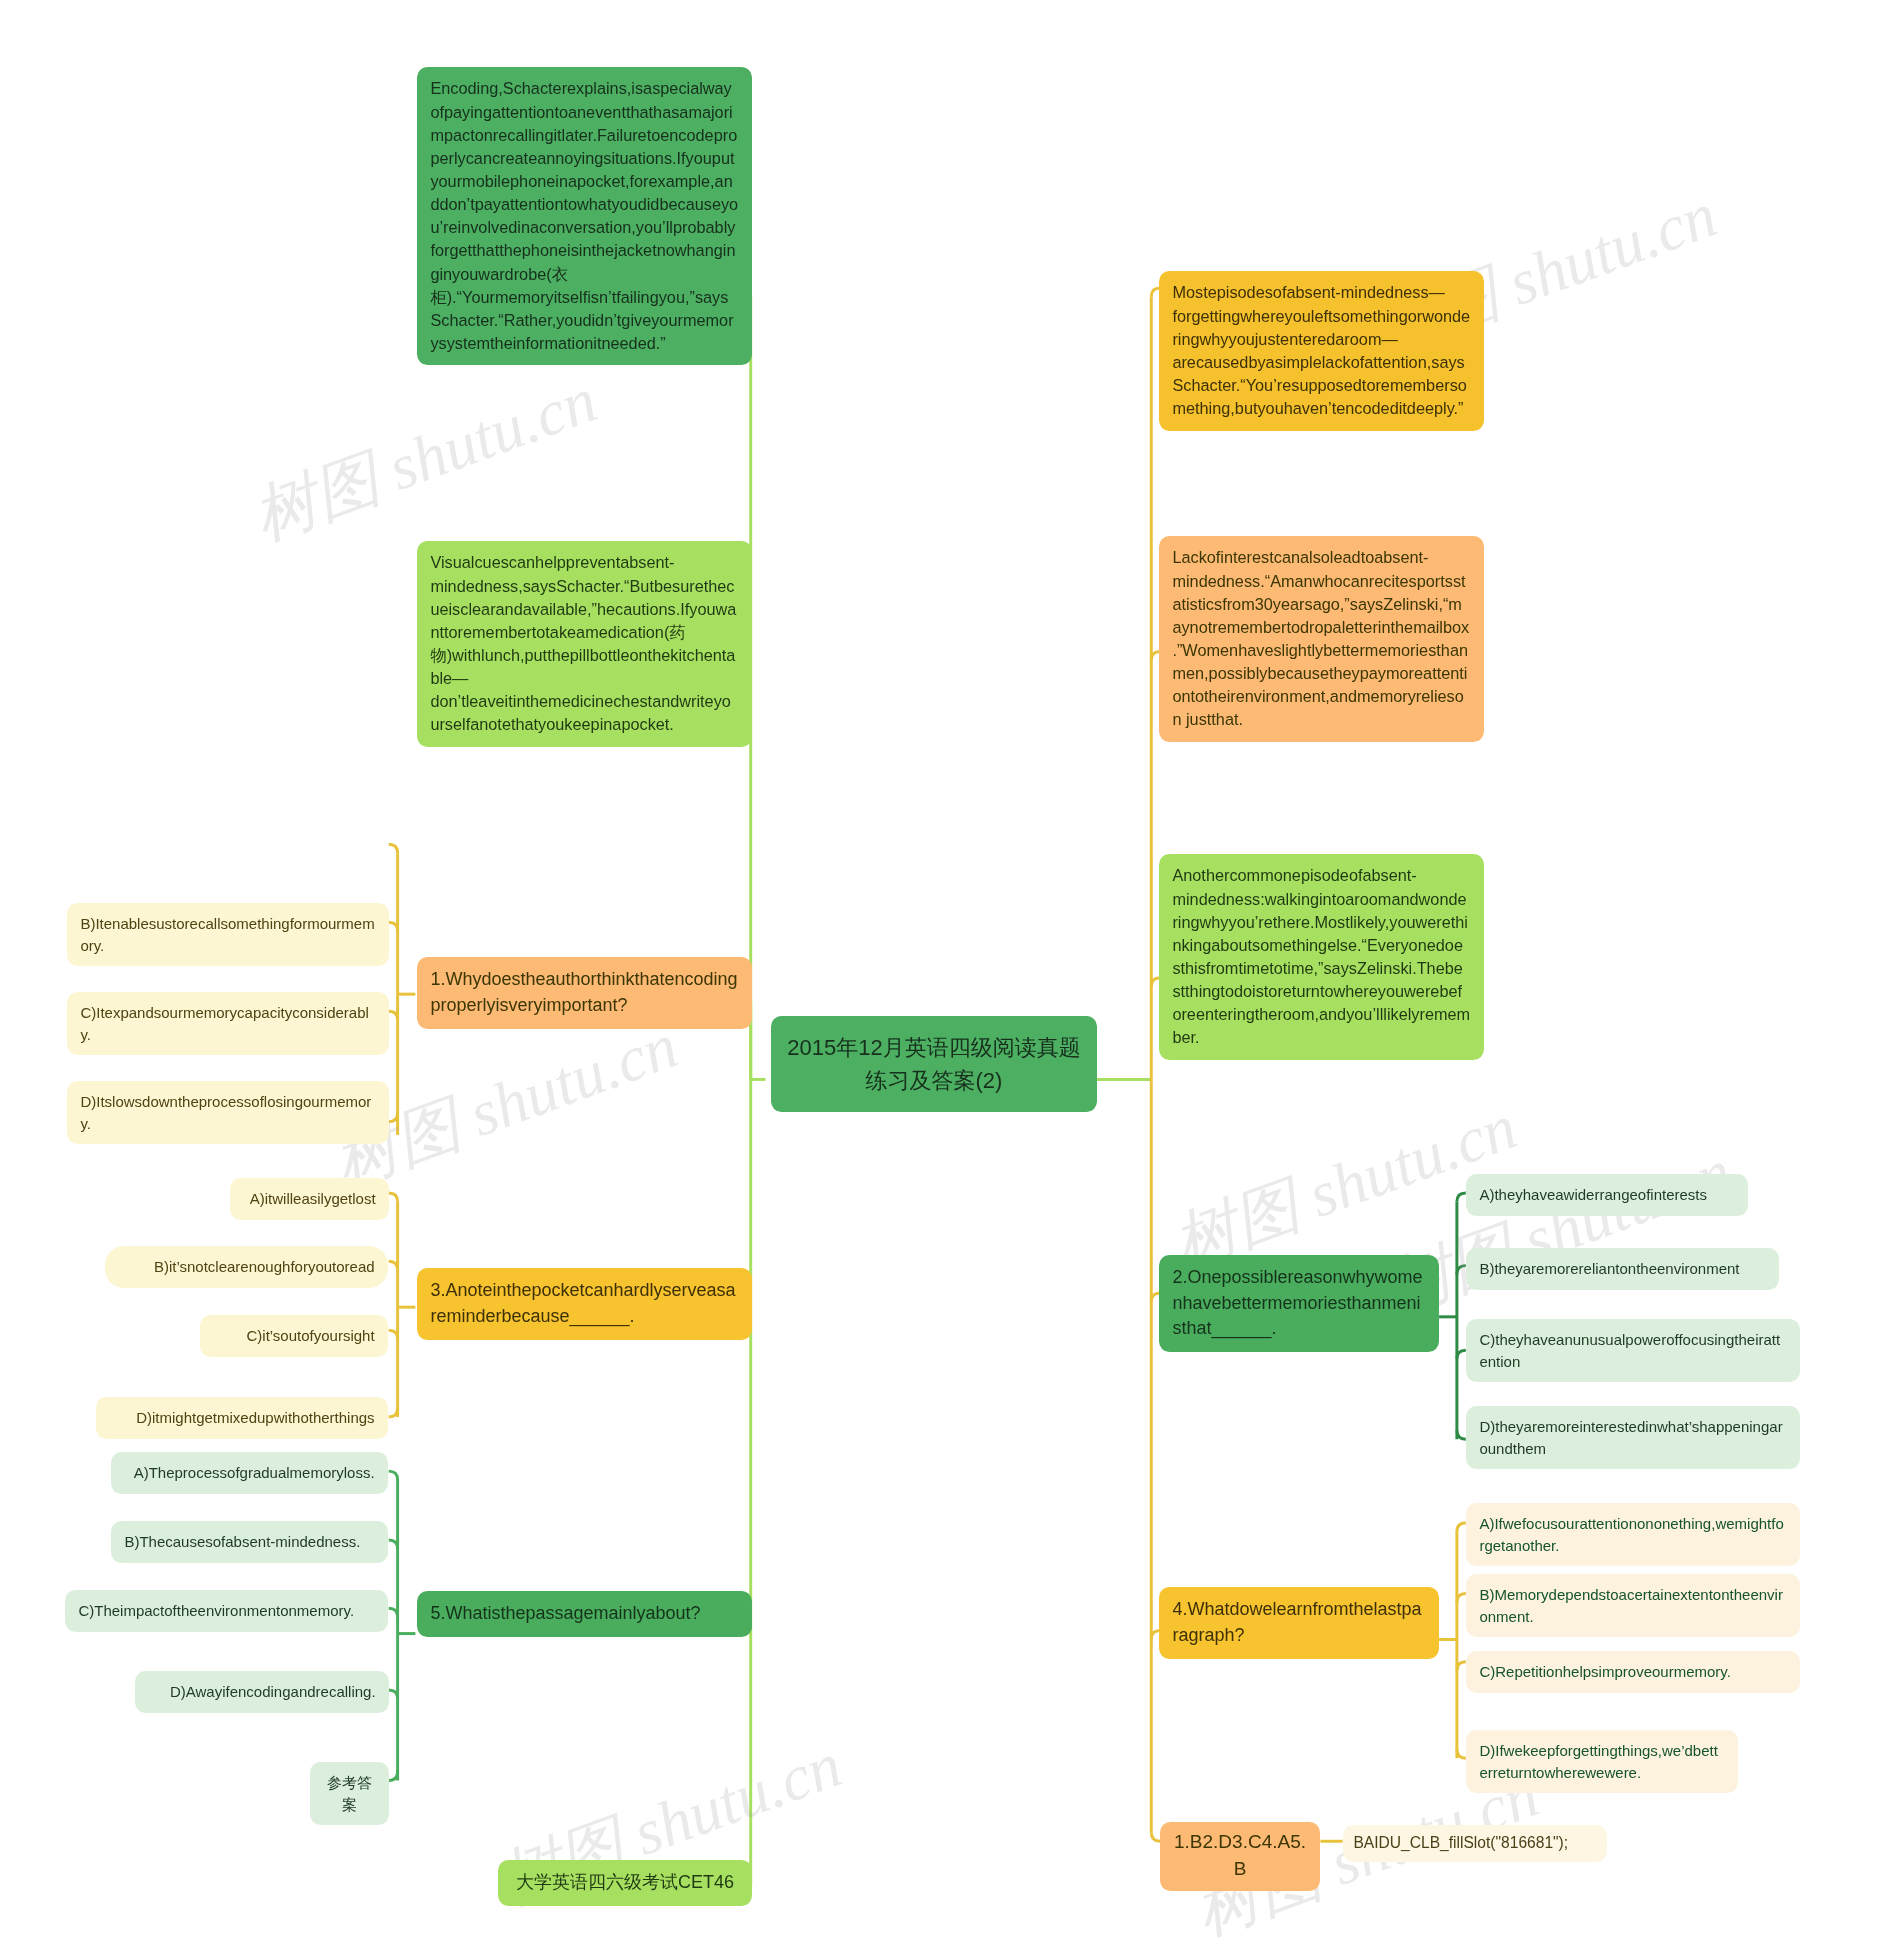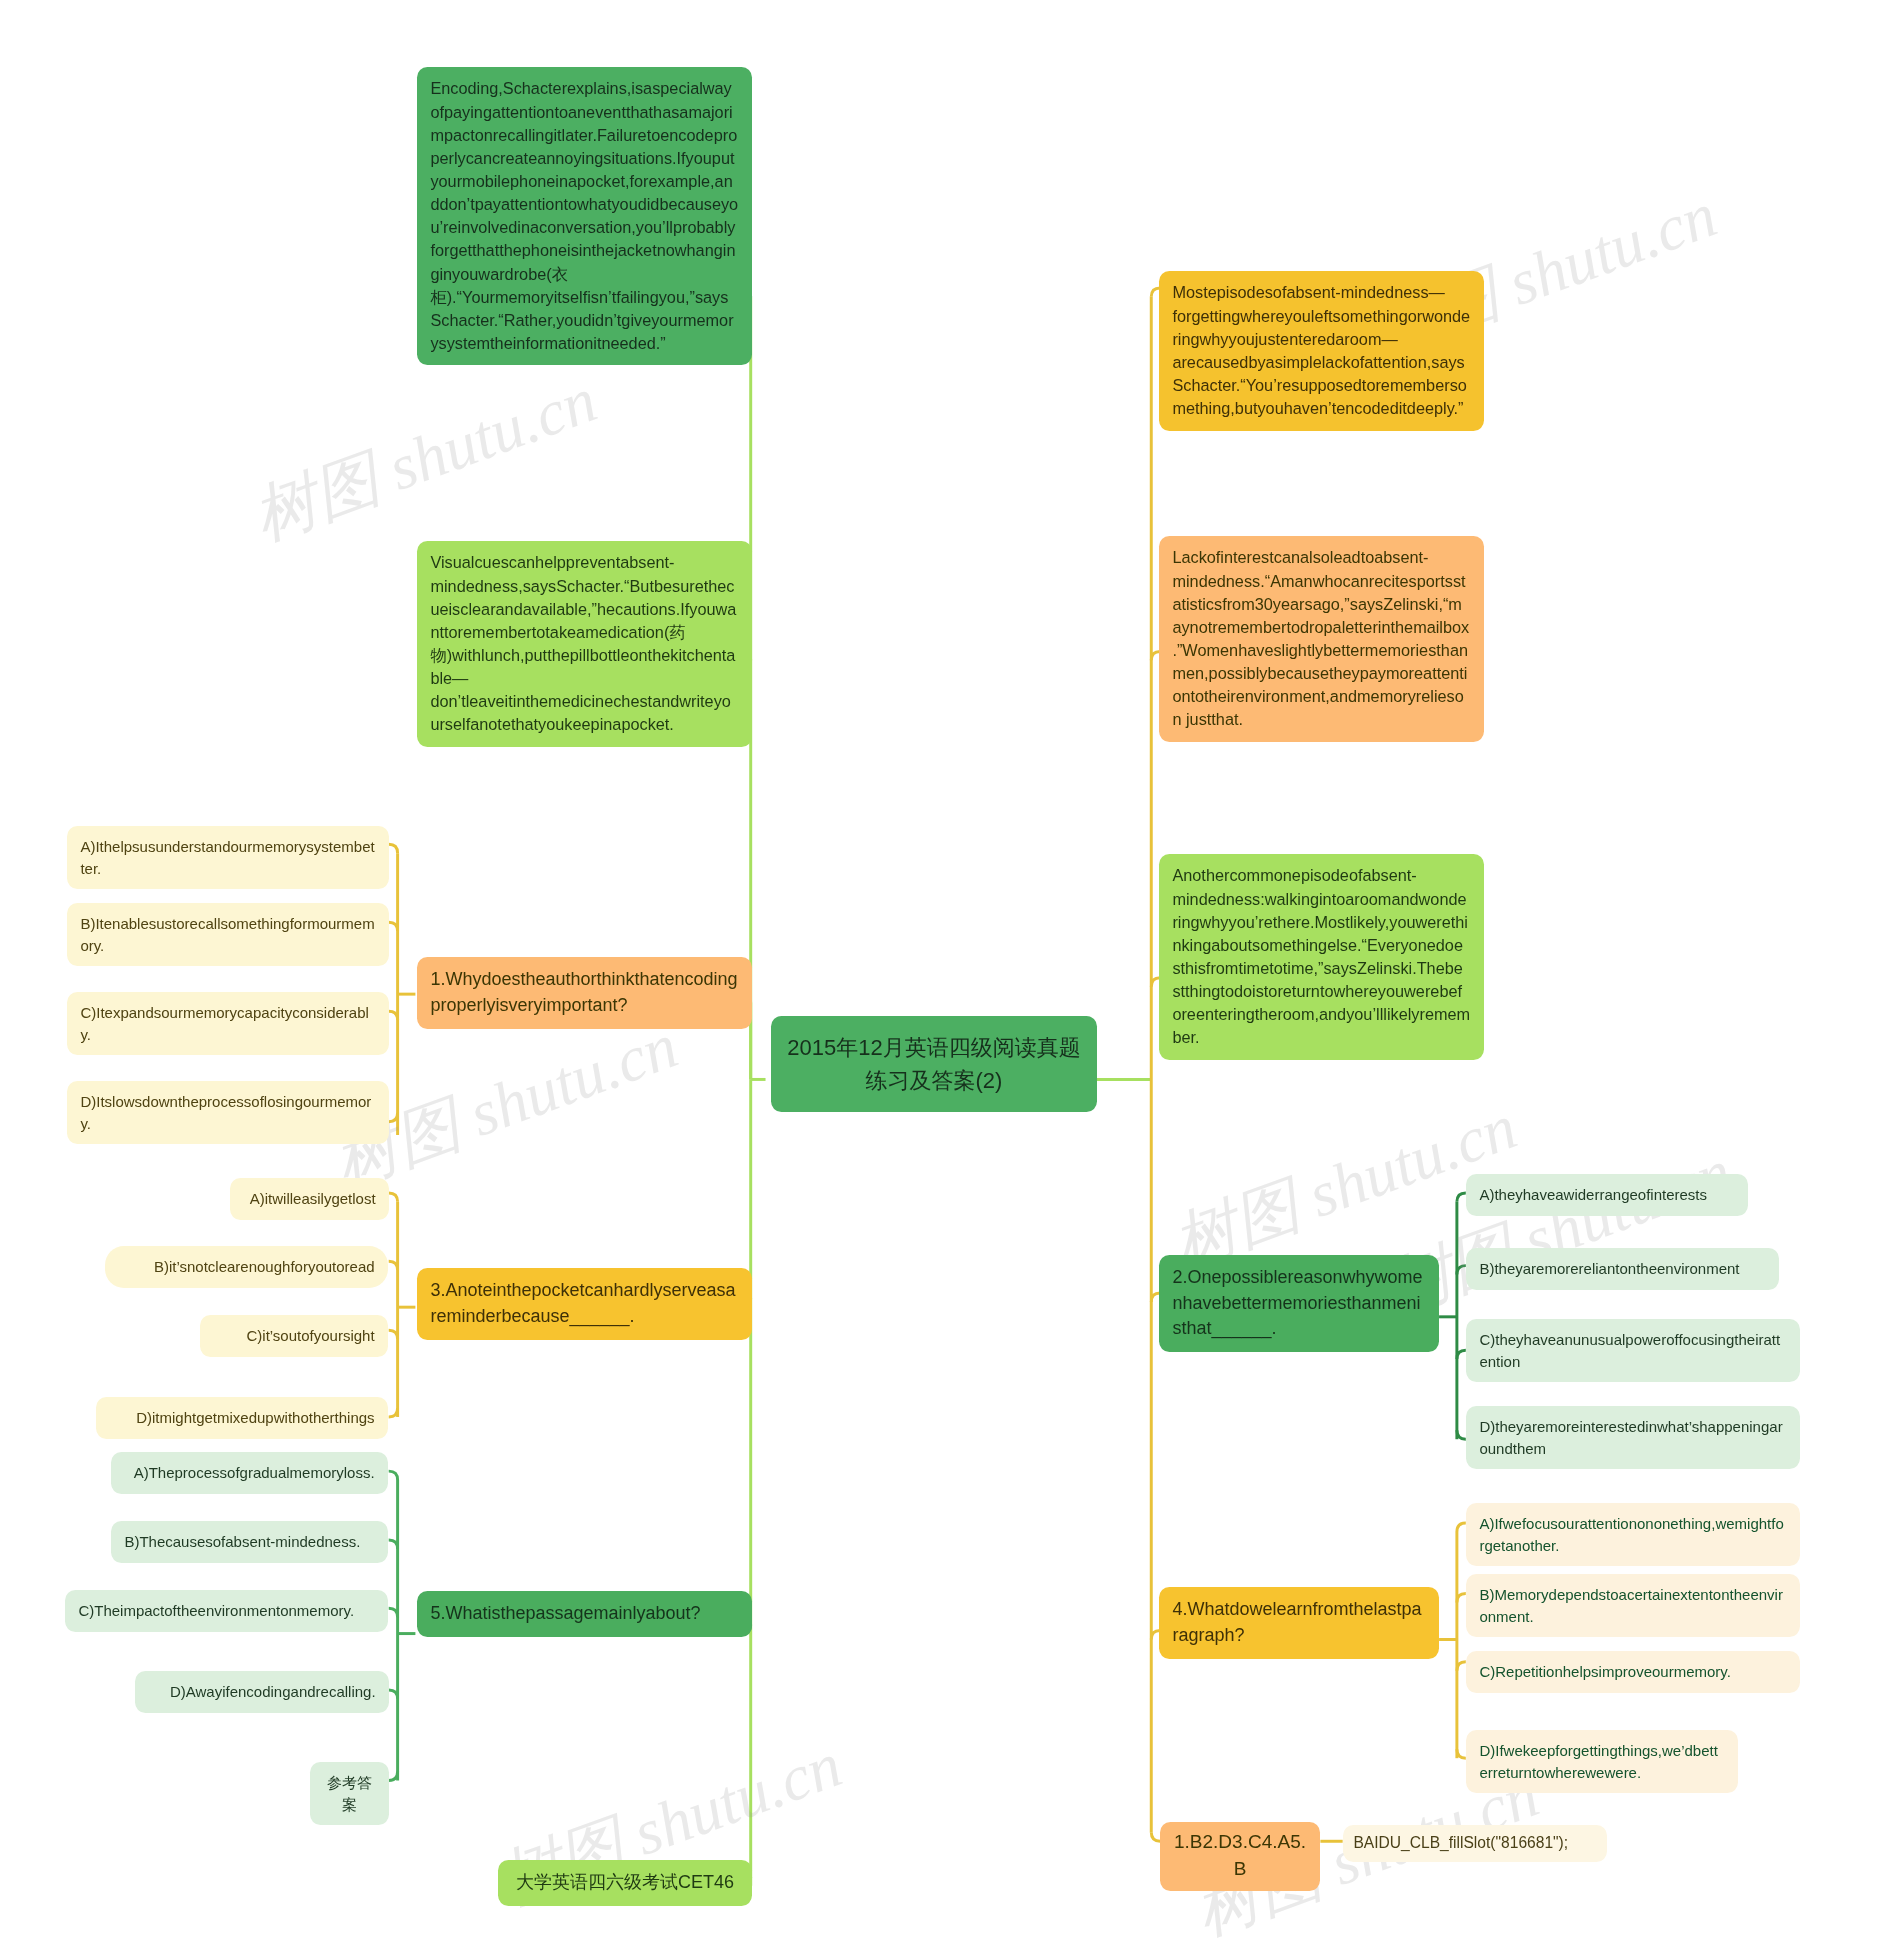--- a/index.html
+++ b/index.html
@@ -155,23 +155,20 @@
   </div>
 
   <div class="node n-green-strong fs-22" style="left:417px; top:67px; width:335px;">
     <span>Encoding,Schacterexplains,isaspecialwayofpayingattentiontoaneventthathasamajorimpactonrecallingitlater.Failuretoencodeproperlycancreateannoyingsituations.Ifyouputyourmobilephoneinapocket,forexample,anddon’tpayattentiontowhatyoudidbecauseyou’reinvolvedinaconversation,you’llprobablyforgetthatthephoneisinthejacketnowhanginginyouwardrobe(衣柜).“Yourmemoryitselfisn’tfailingyou,”saysSchacter.“Rather,youdidn’tgiveyourmemorysystemtheinformationitneeded.”</span>
   </div>
 
   <div class="node n-green-mid fs-22" style="left:417px; top:541px; width:335px;">
     <span>Visualcuescanhelppreventabsent-mindedness,saysSchacter.“Butbesurethecueisclearandavailable,”hecautions.Ifyouwanttoremembertotakeamedication(药物)withlunch,putthepillbottleonthekitchentable—don’tleaveitinthemedicinechestandwriteyourselfanotethatyoukeepinapocket.</span>
   </div>
 
-  <div class="node n-yellow-pale fs-20" style="left:67px; top:826px; width:322px;">
-    <span>A)Ithelpsusunderstandourmemorysystembetter.</span>
-  </div>
   <div class="node n-yellow-pale fs-20" style="left:67px; top:903px; width:322px;">
     <span>B)Itenablesustorecallsomethingformourmemory.</span>
   </div>
   <div class="node n-yellow-pale fs-20" style="left:67px; top:992px; width:322px;">
     <span>C)Itexpandsourmemorycapacityconsiderably.</span>
   </div>
   <div class="node n-yellow-pale fs-20" style="left:67px; top:1081px; width:322px;">
     <span>D)Itslowsdowntheprocessoflosingourmemory.</span>
   </div>
 

